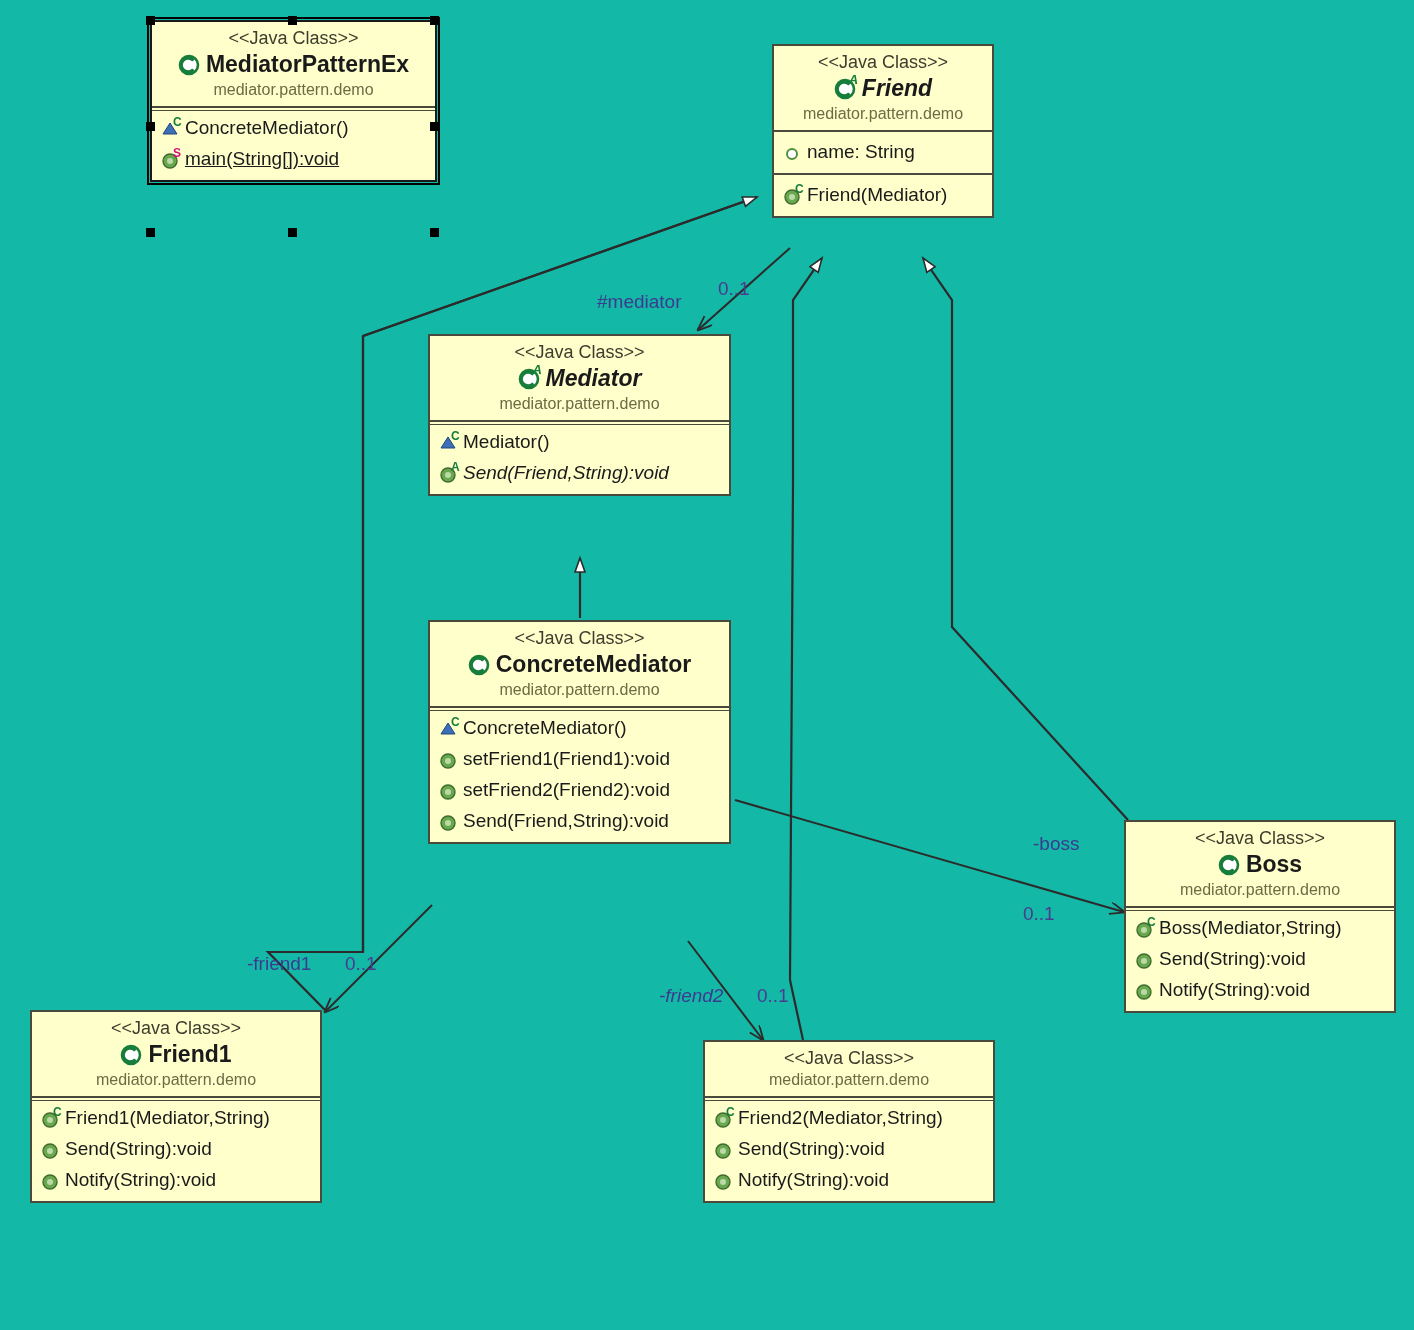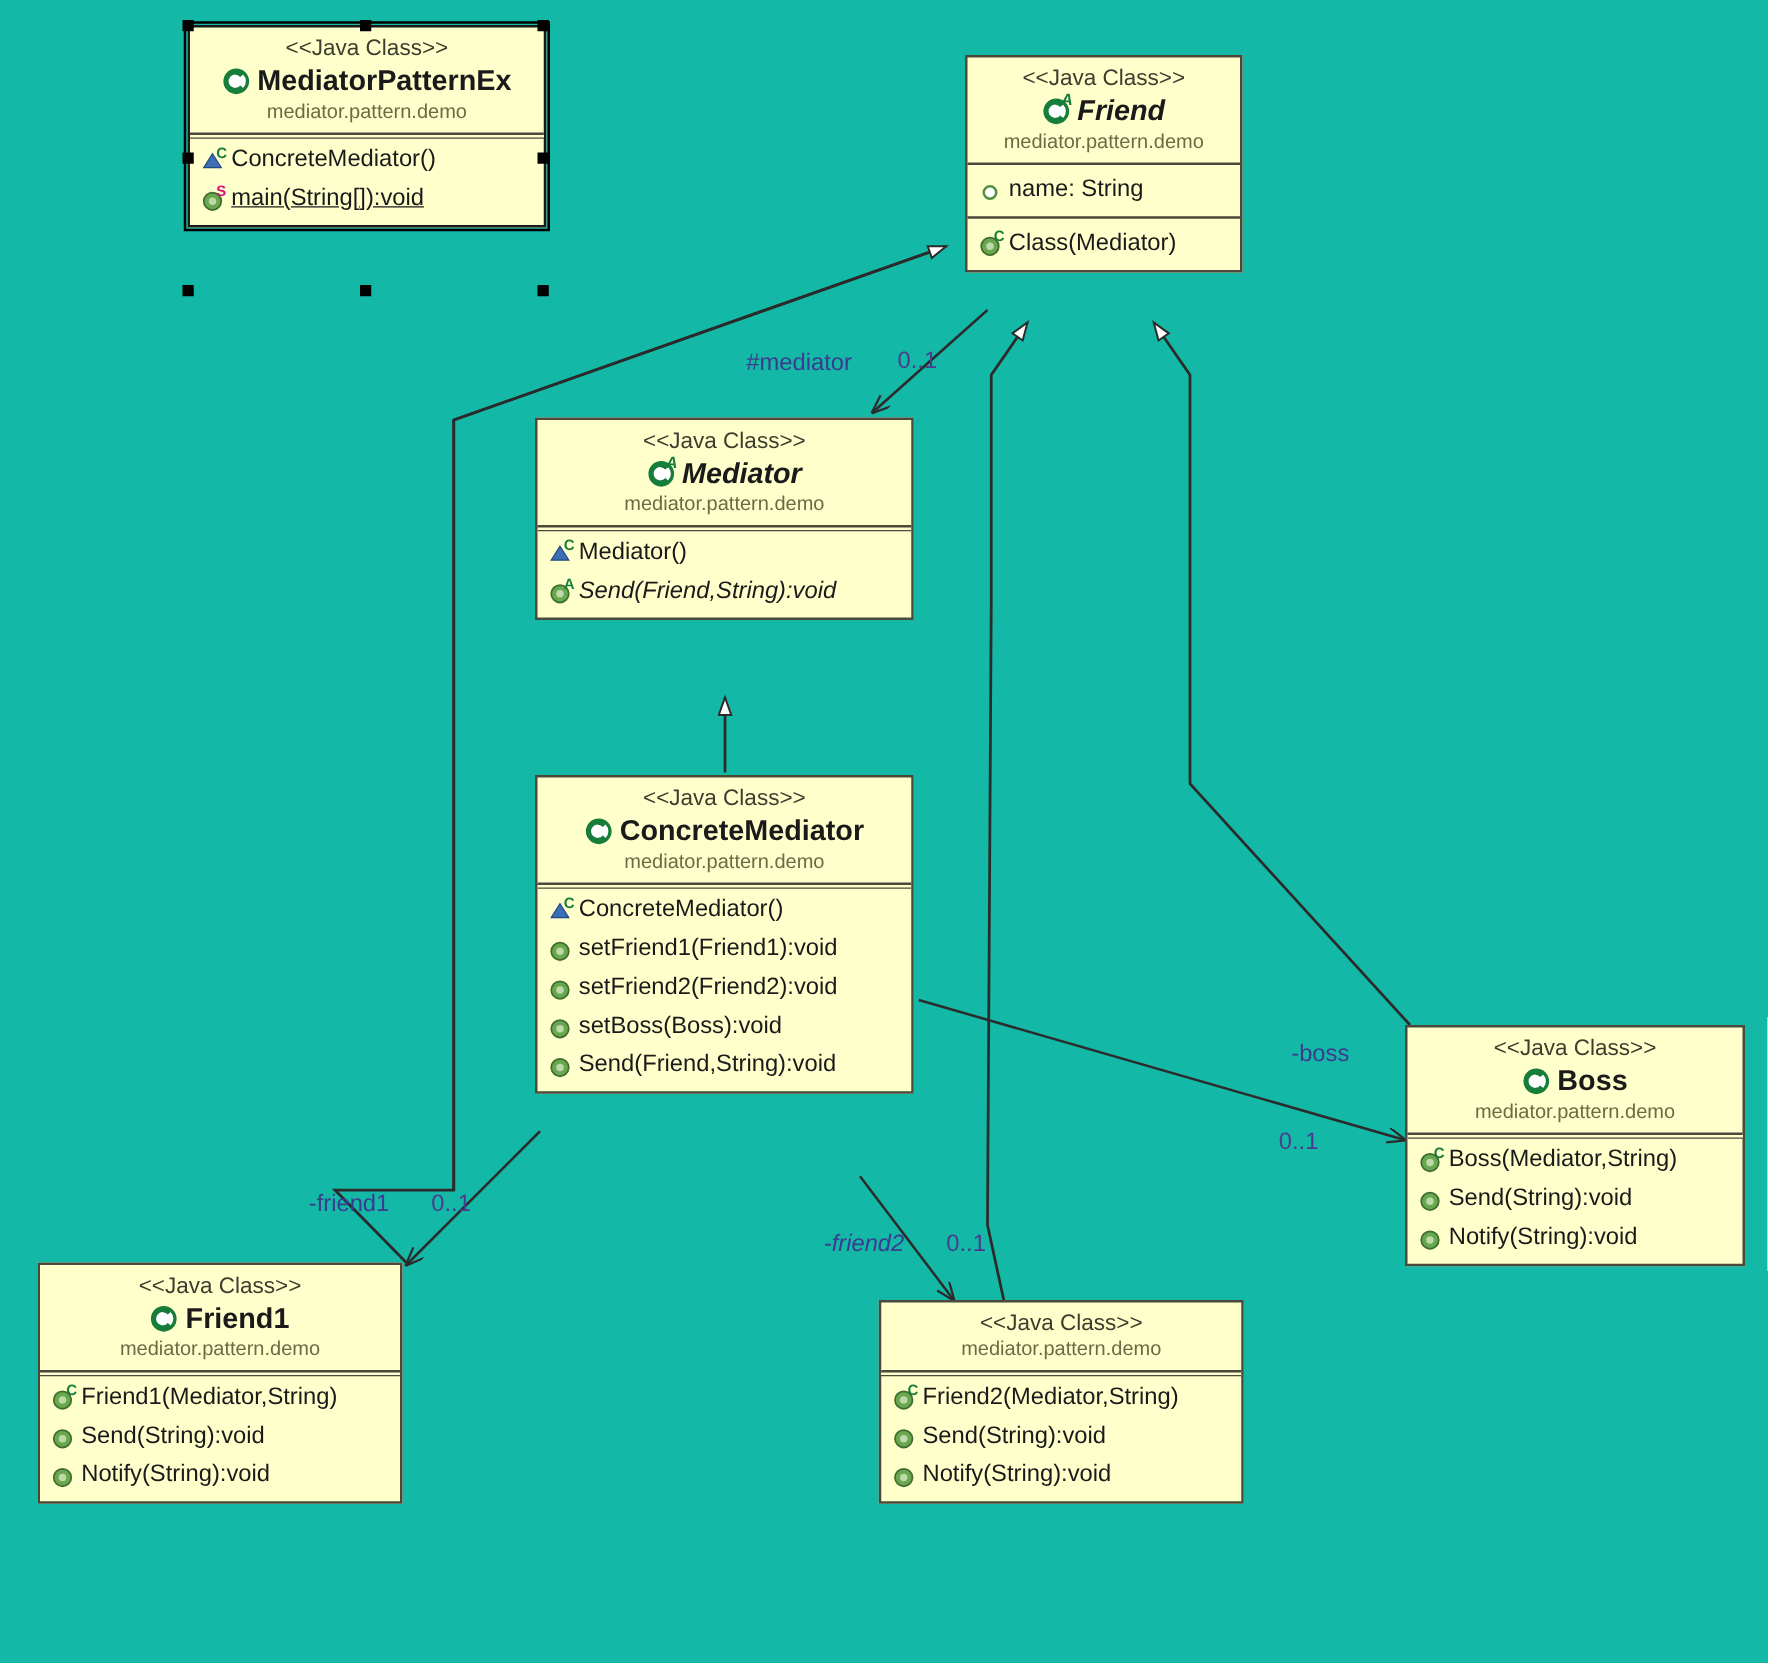--- a/index.html
+++ b/index.html
@@ -247,21 +247,21 @@
     </div>
     <div class="compartment">
       <div class="member">
         <span class="ico">
           <svg width="21" height="22" viewBox="0 0 21 22">
               <circle cx="9" cy="13" r="7" fill="#6aa84f" stroke="#3f6b2e" stroke-width="1.4"></circle>
               <circle cx="9" cy="13" r="3" fill="#bcd9a8"></circle>
             </svg>
           <span class="sup c">C</span>
         </span>
-        <span class="mtext">Class(Mediator)</span>
+        <span class="mtext">Friend(Mediator)</span>
       </div>
     </div>
   </div>
 
   <div class="uml-class" style="left:428px; top:334px; width:303px;">
     <div class="hdr">
       <div class="stereotype">&lt;&lt;Java Class&gt;&gt;</div>
       <div class="cname abstract">
         <span class="classicon">
           <svg width="26" height="26" viewBox="0 0 26 26">
@@ -339,29 +339,20 @@
         </span>
         <span class="mtext">setFriend2(Friend2):void</span>
       </div>
       <div class="member">
         <span class="ico">
           <svg width="21" height="22" viewBox="0 0 21 22">
               <circle cx="9" cy="13" r="7" fill="#6aa84f" stroke="#3f6b2e" stroke-width="1.4"></circle>
               <circle cx="9" cy="13" r="3" fill="#bcd9a8"></circle>
             </svg>
         </span>
-        <span class="mtext">setBoss(Boss):void</span>
-      </div>
-      <div class="member">
-        <span class="ico">
-          <svg width="21" height="22" viewBox="0 0 21 22">
-              <circle cx="9" cy="13" r="7" fill="#6aa84f" stroke="#3f6b2e" stroke-width="1.4"></circle>
-              <circle cx="9" cy="13" r="3" fill="#bcd9a8"></circle>
-            </svg>
-        </span>
         <span class="mtext">Send(Friend,String):void</span>
       </div>
     </div>
   </div>
 
   <div class="uml-class" style="left:1124px; top:820px; width:272px;">
     <div class="hdr">
       <div class="stereotype">&lt;&lt;Java Class&gt;&gt;</div>
       <div class="cname">
         <span class="classicon">
@@ -482,21 +473,21 @@
           <svg width="21" height="22" viewBox="0 0 21 22">
               <circle cx="9" cy="13" r="7" fill="#6aa84f" stroke="#3f6b2e" stroke-width="1.4"></circle>
               <circle cx="9" cy="13" r="3" fill="#bcd9a8"></circle>
             </svg>
         </span>
         <span class="mtext">Notify(String):void</span>
       </div>
     </div>
   </div>
 
-  <div class="edge-label" style="left:597px; top:280px;">#mediator</div>
+  <div class="edge-label" style="left:597px; top:291px;">#mediator</div>
   <div class="edge-label card" style="left:718px; top:278px;">0..1</div>
 
   <div class="edge-label" style="left:247px; top:953px;">-friend1</div>
   <div class="edge-label card" style="left:345px; top:953px;">0..1</div>
 
   <div class="edge-label" style="left:659px; top:985px;font-style:italic;">-friend2</div>
   <div class="edge-label card" style="left:757px; top:985px;">0..1</div>
 
   <div class="edge-label" style="left:1033px; top:833px;">-boss</div>
   <div class="edge-label card" style="left:1023px; top:903px;">0..1</div>

